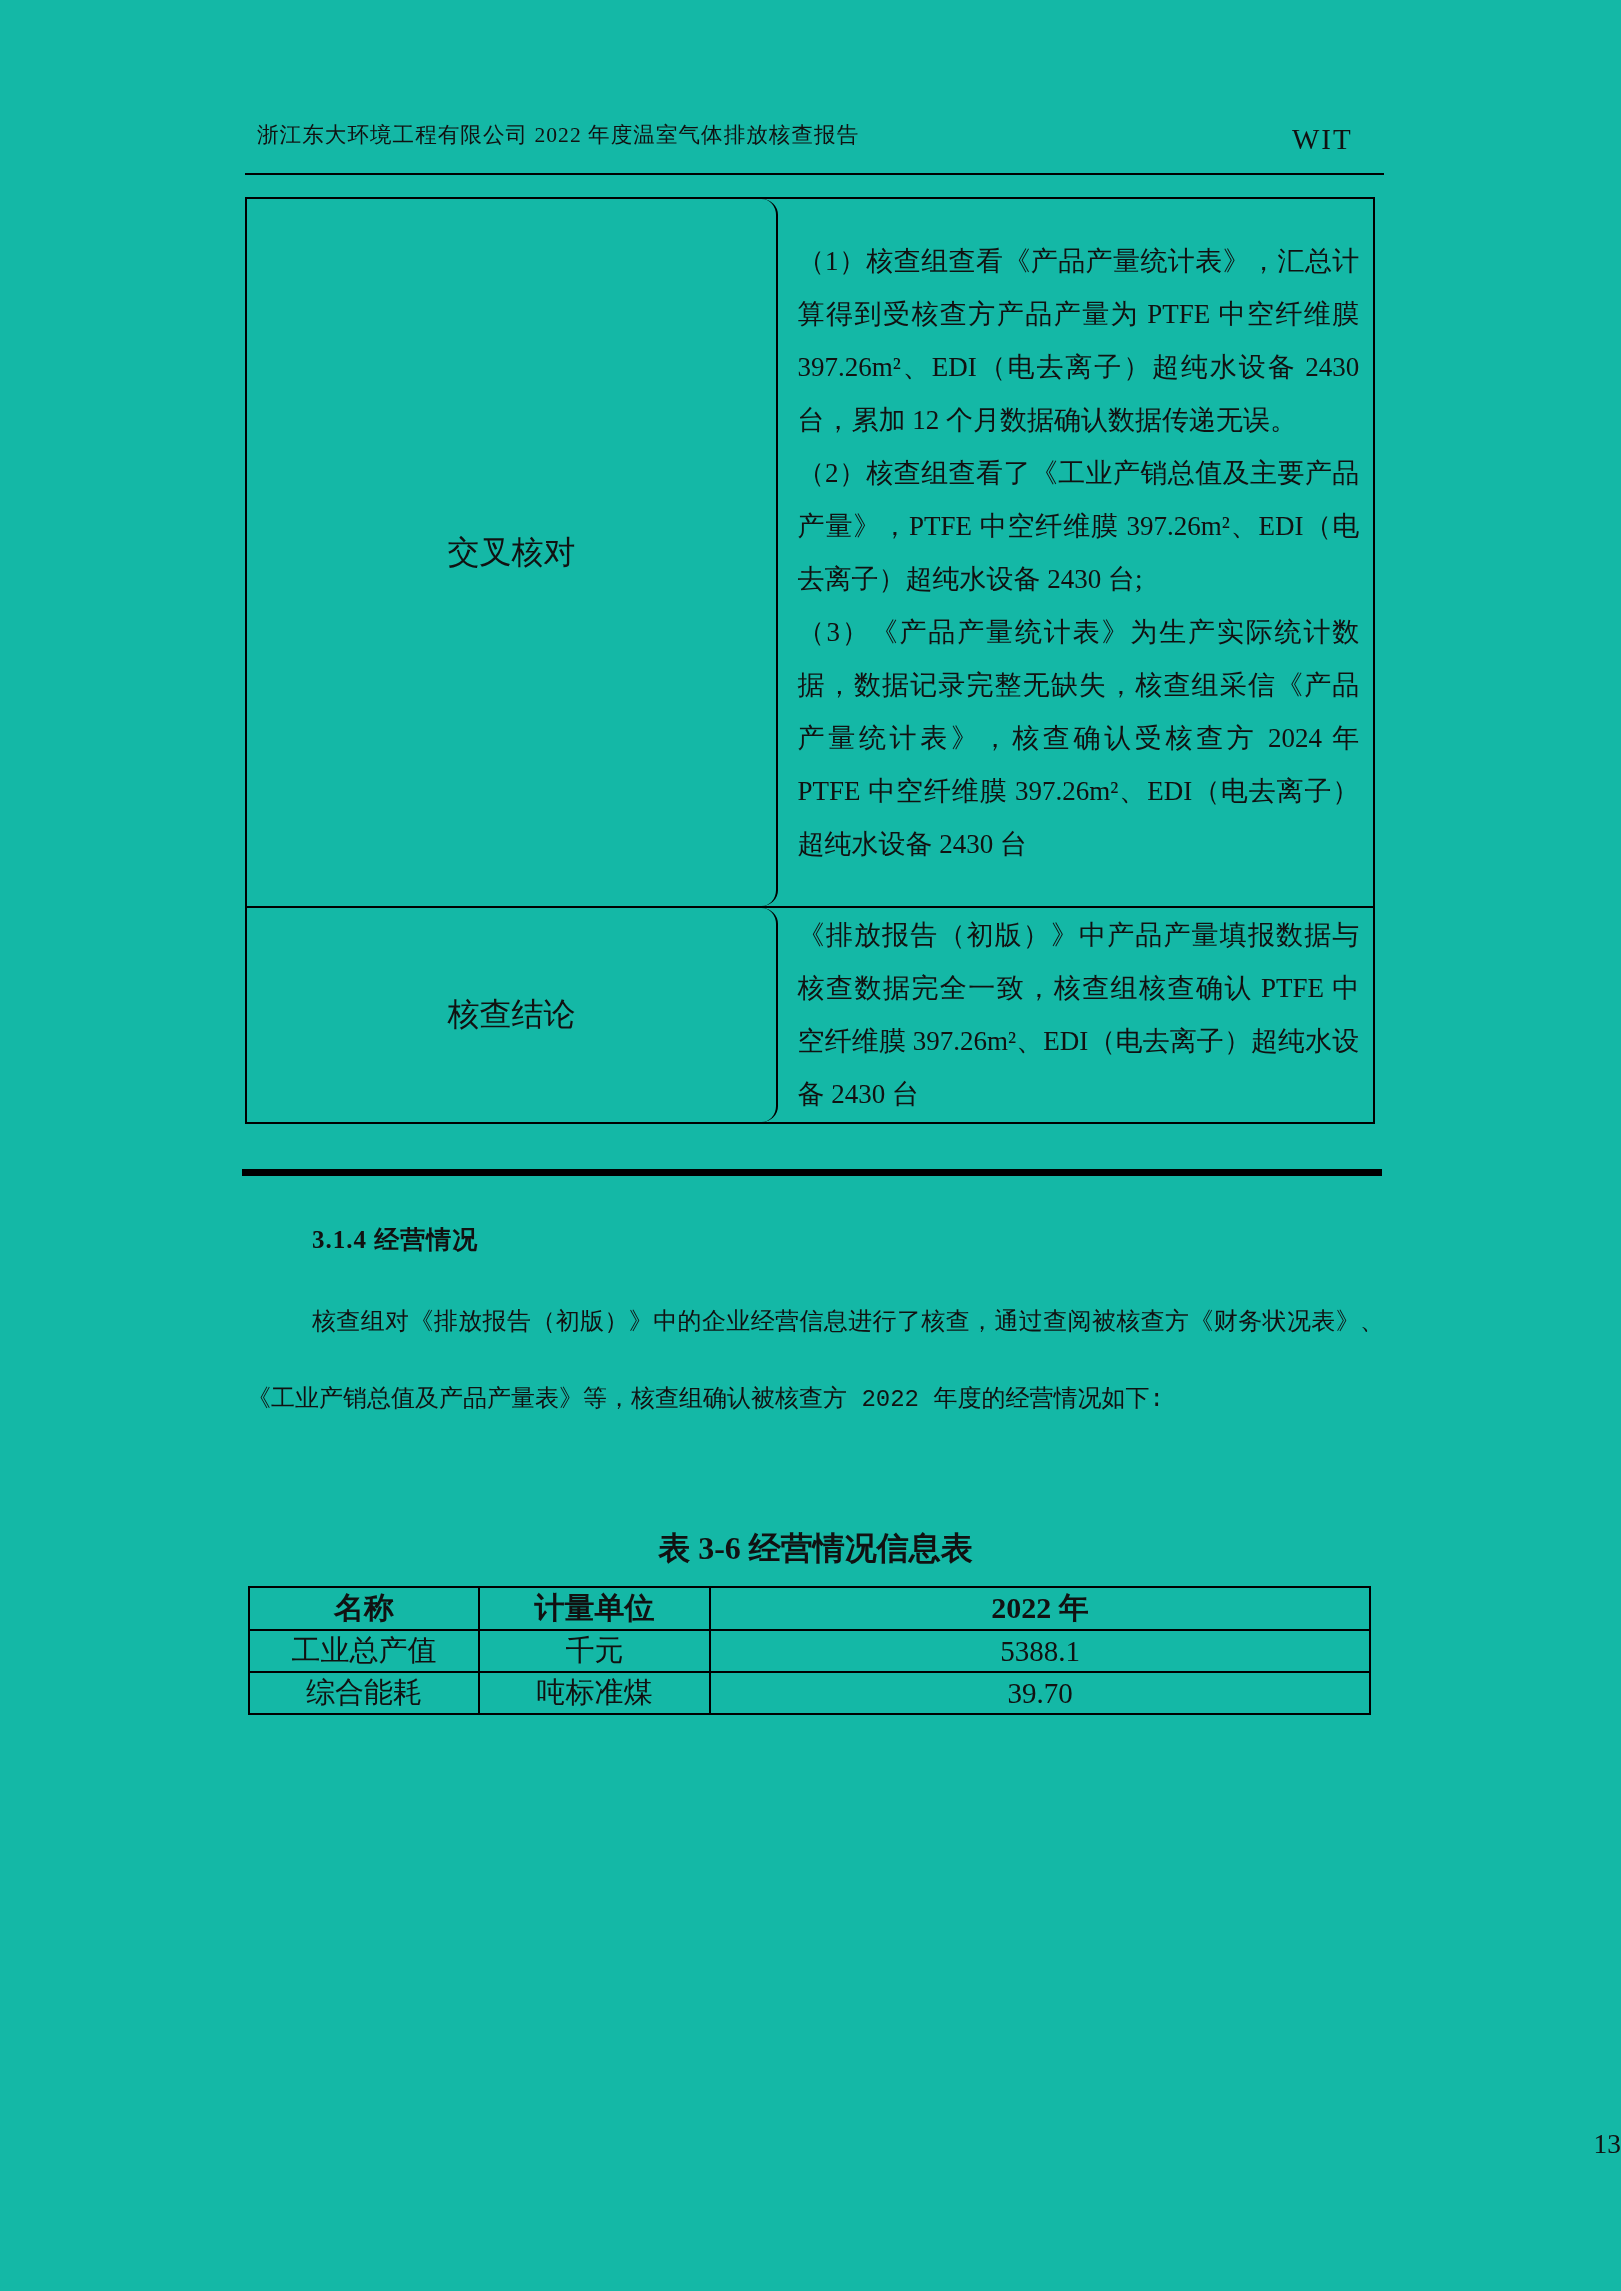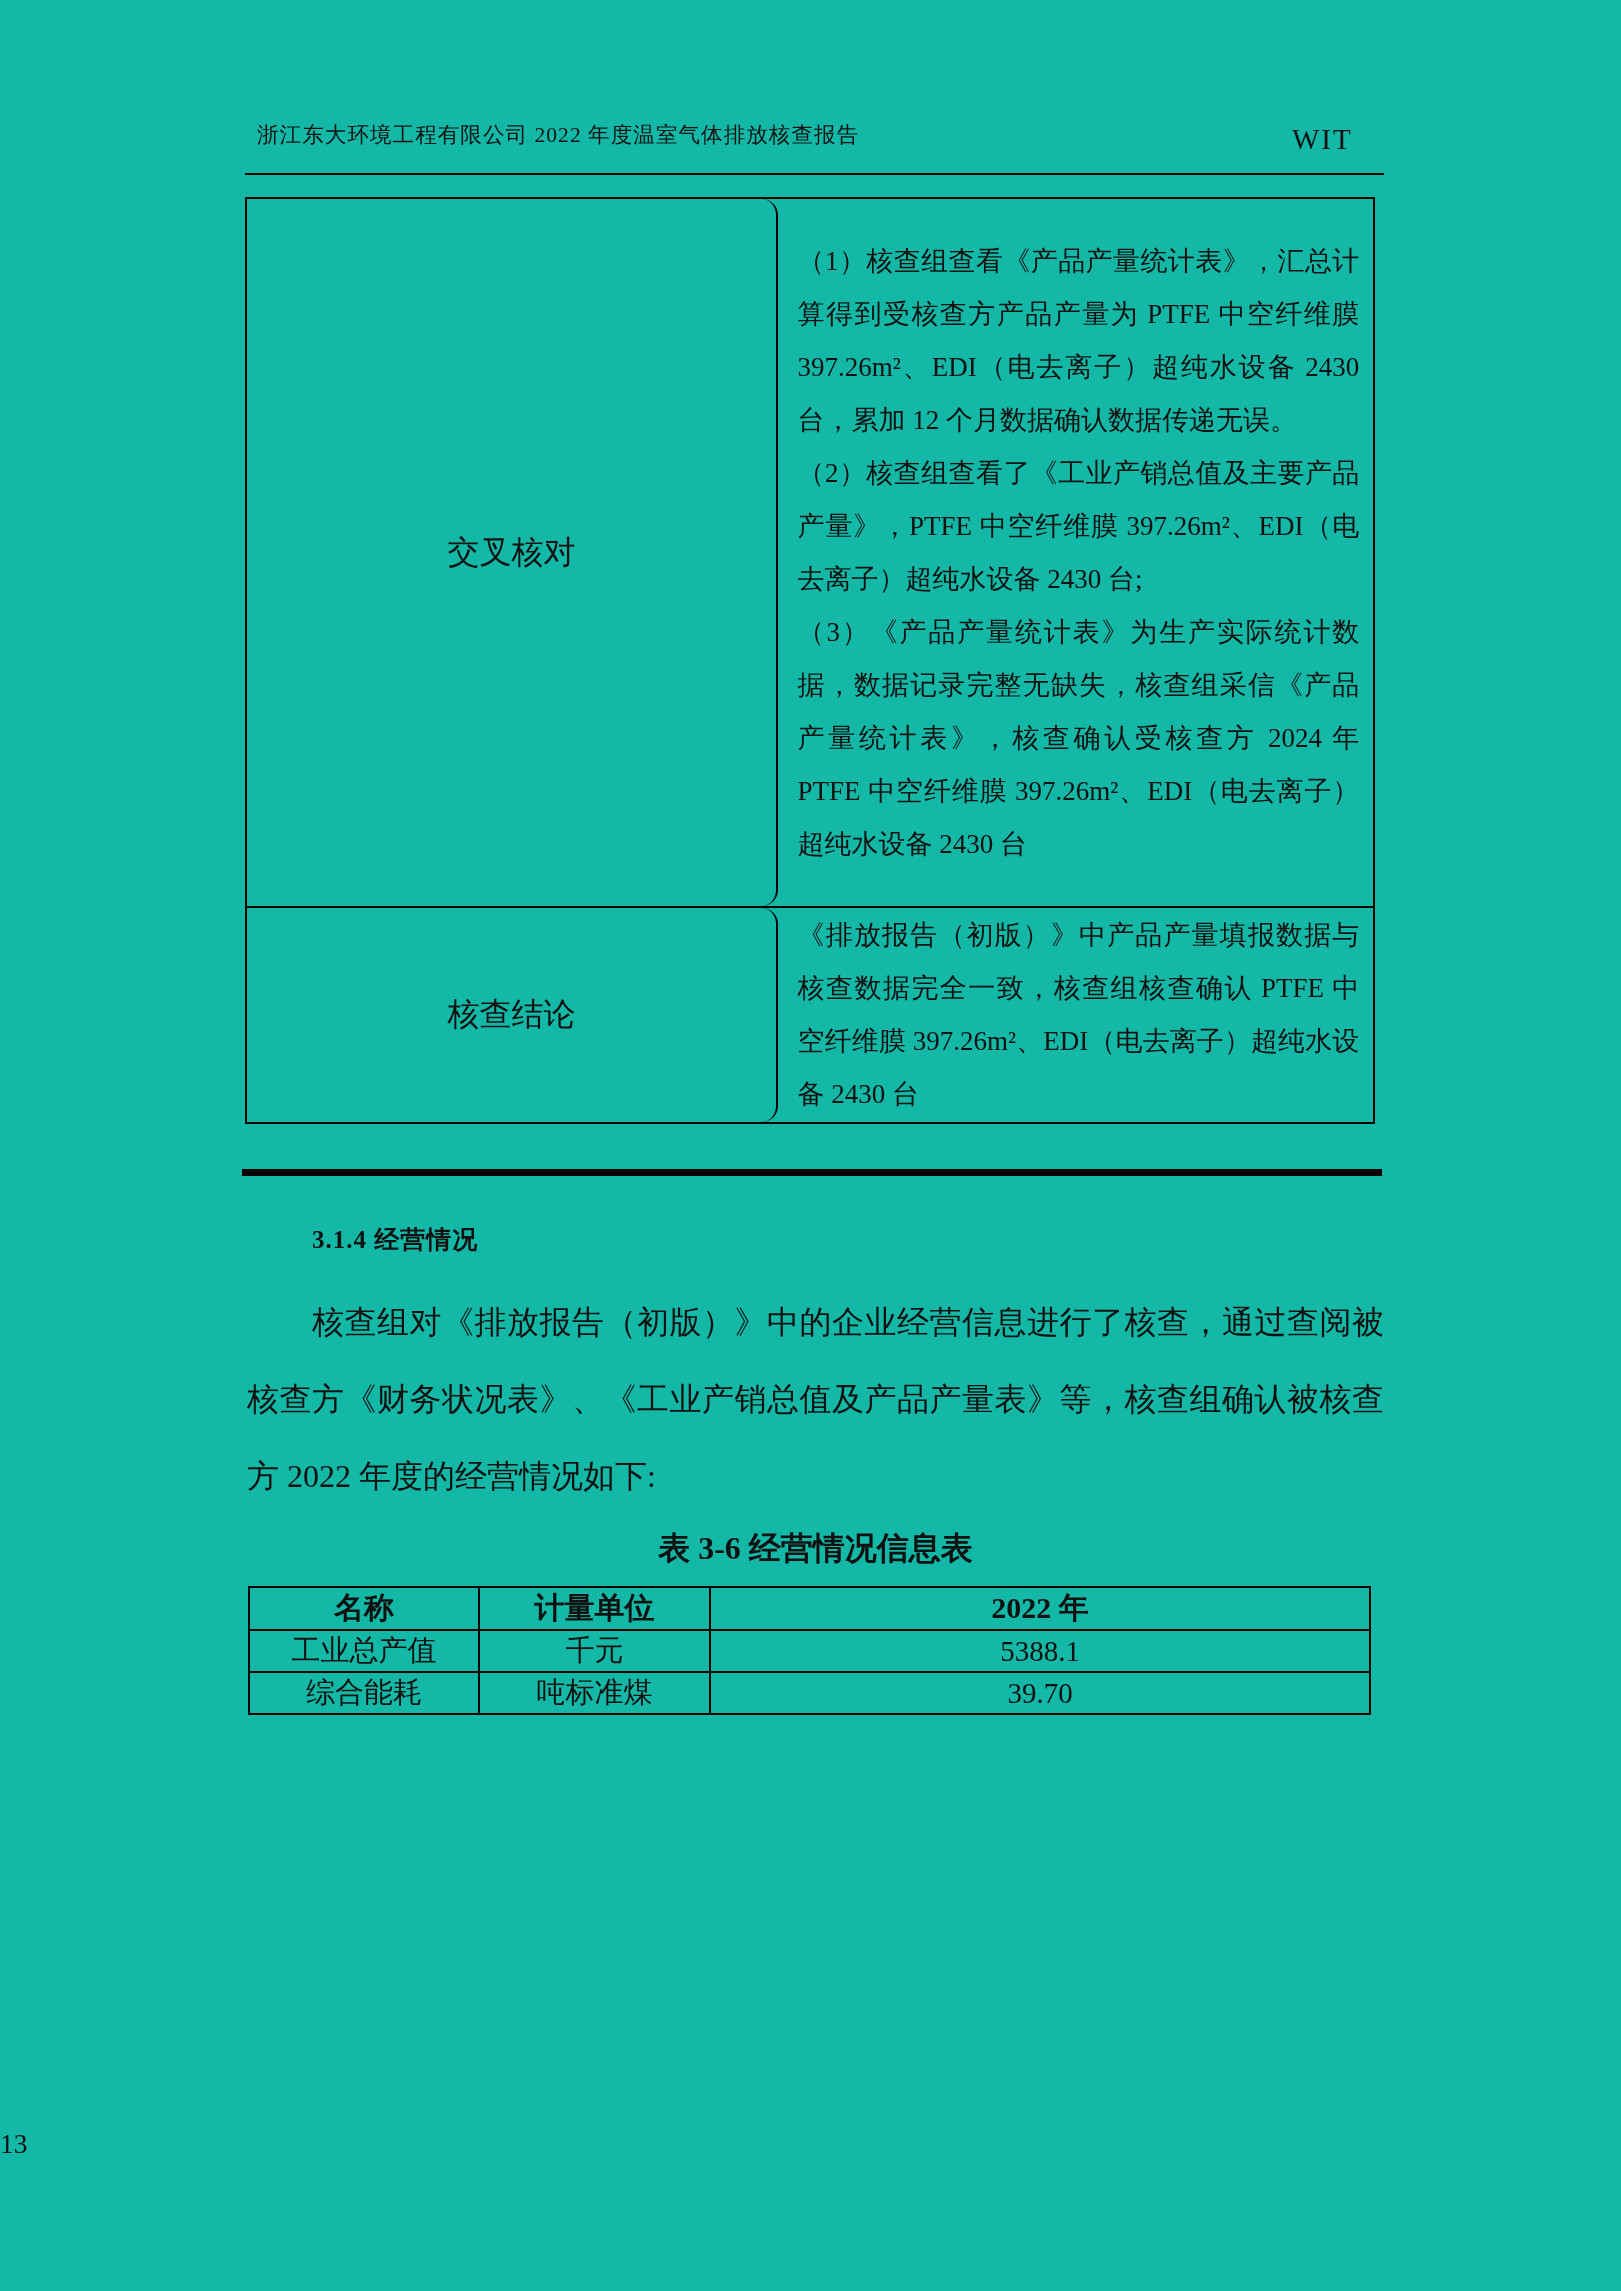--- a/index.html
+++ b/index.html
@@ -35,39 +35,39 @@
     display:flex;flex-direction:column;justify-content:center;
     font-size:27px;line-height:53px;text-align:justify;
   }
   .vcontent p{margin:0;}
 
   
   .thick-rule{position:absolute;left:242px;top:1169px;width:1140px;height:6.9px;background:#000;}
 
   
   .sec-heading{position:absolute;left:312px;top:1223px;font-size:25px;font-weight:bold;letter-spacing:1px;}
-  .para{position:absolute;left:247px;width:1137px;font-size:32px;line-height:77px;text-align:justify;text-indent:65px;}
+  .para{position:absolute;left:247px;width:1137px;font-size:24px;line-height:77px;text-align:justify;text-indent:65px;font-family:Liberation Mono, monospace;}
   .para-intro{top:1284px;}
   .para-closing{top:1835px;font-weight:bold;}
 
   
   .tbl-caption{position:absolute;left:247px;top:1527px;width:1137px;text-align:center;font-size:32px;font-weight:bold;}
   .btable{position:absolute;left:248px;top:1586px;width:1008px;border-collapse:collapse;table-layout:fixed;}
   .btable td,.btable th{
     border:2.9px solid #000;
     height:40px;padding:0 3.9px;
     text-align:center;vertical-align:middle;
     font-size:29px;font-weight:normal;
   }
   .btable th{font-weight:bold;font-size:30px;}
   .col-name{width:230px;}
   .col-unit{width:231px;}
   .col-year{width:660px;}
 
-  .page-num{position:absolute;left:0;top:2129px;width:1621px;text-align:left;font-size:27.4px;}
+  .page-num{position:absolute;left:0;top:2129px;width:1621px;text-align:right;font-size:27.4px;}
 </style>
 </head>
 <body>
 
 <div class="page">
 
   <div class="hdr-left">浙江东大环境工程有限公司 2022 年度温室气体排放核查报告</div>
   <div class="hdr-right">WIT</div>
   <div class="hdr-rule"></div>
 

